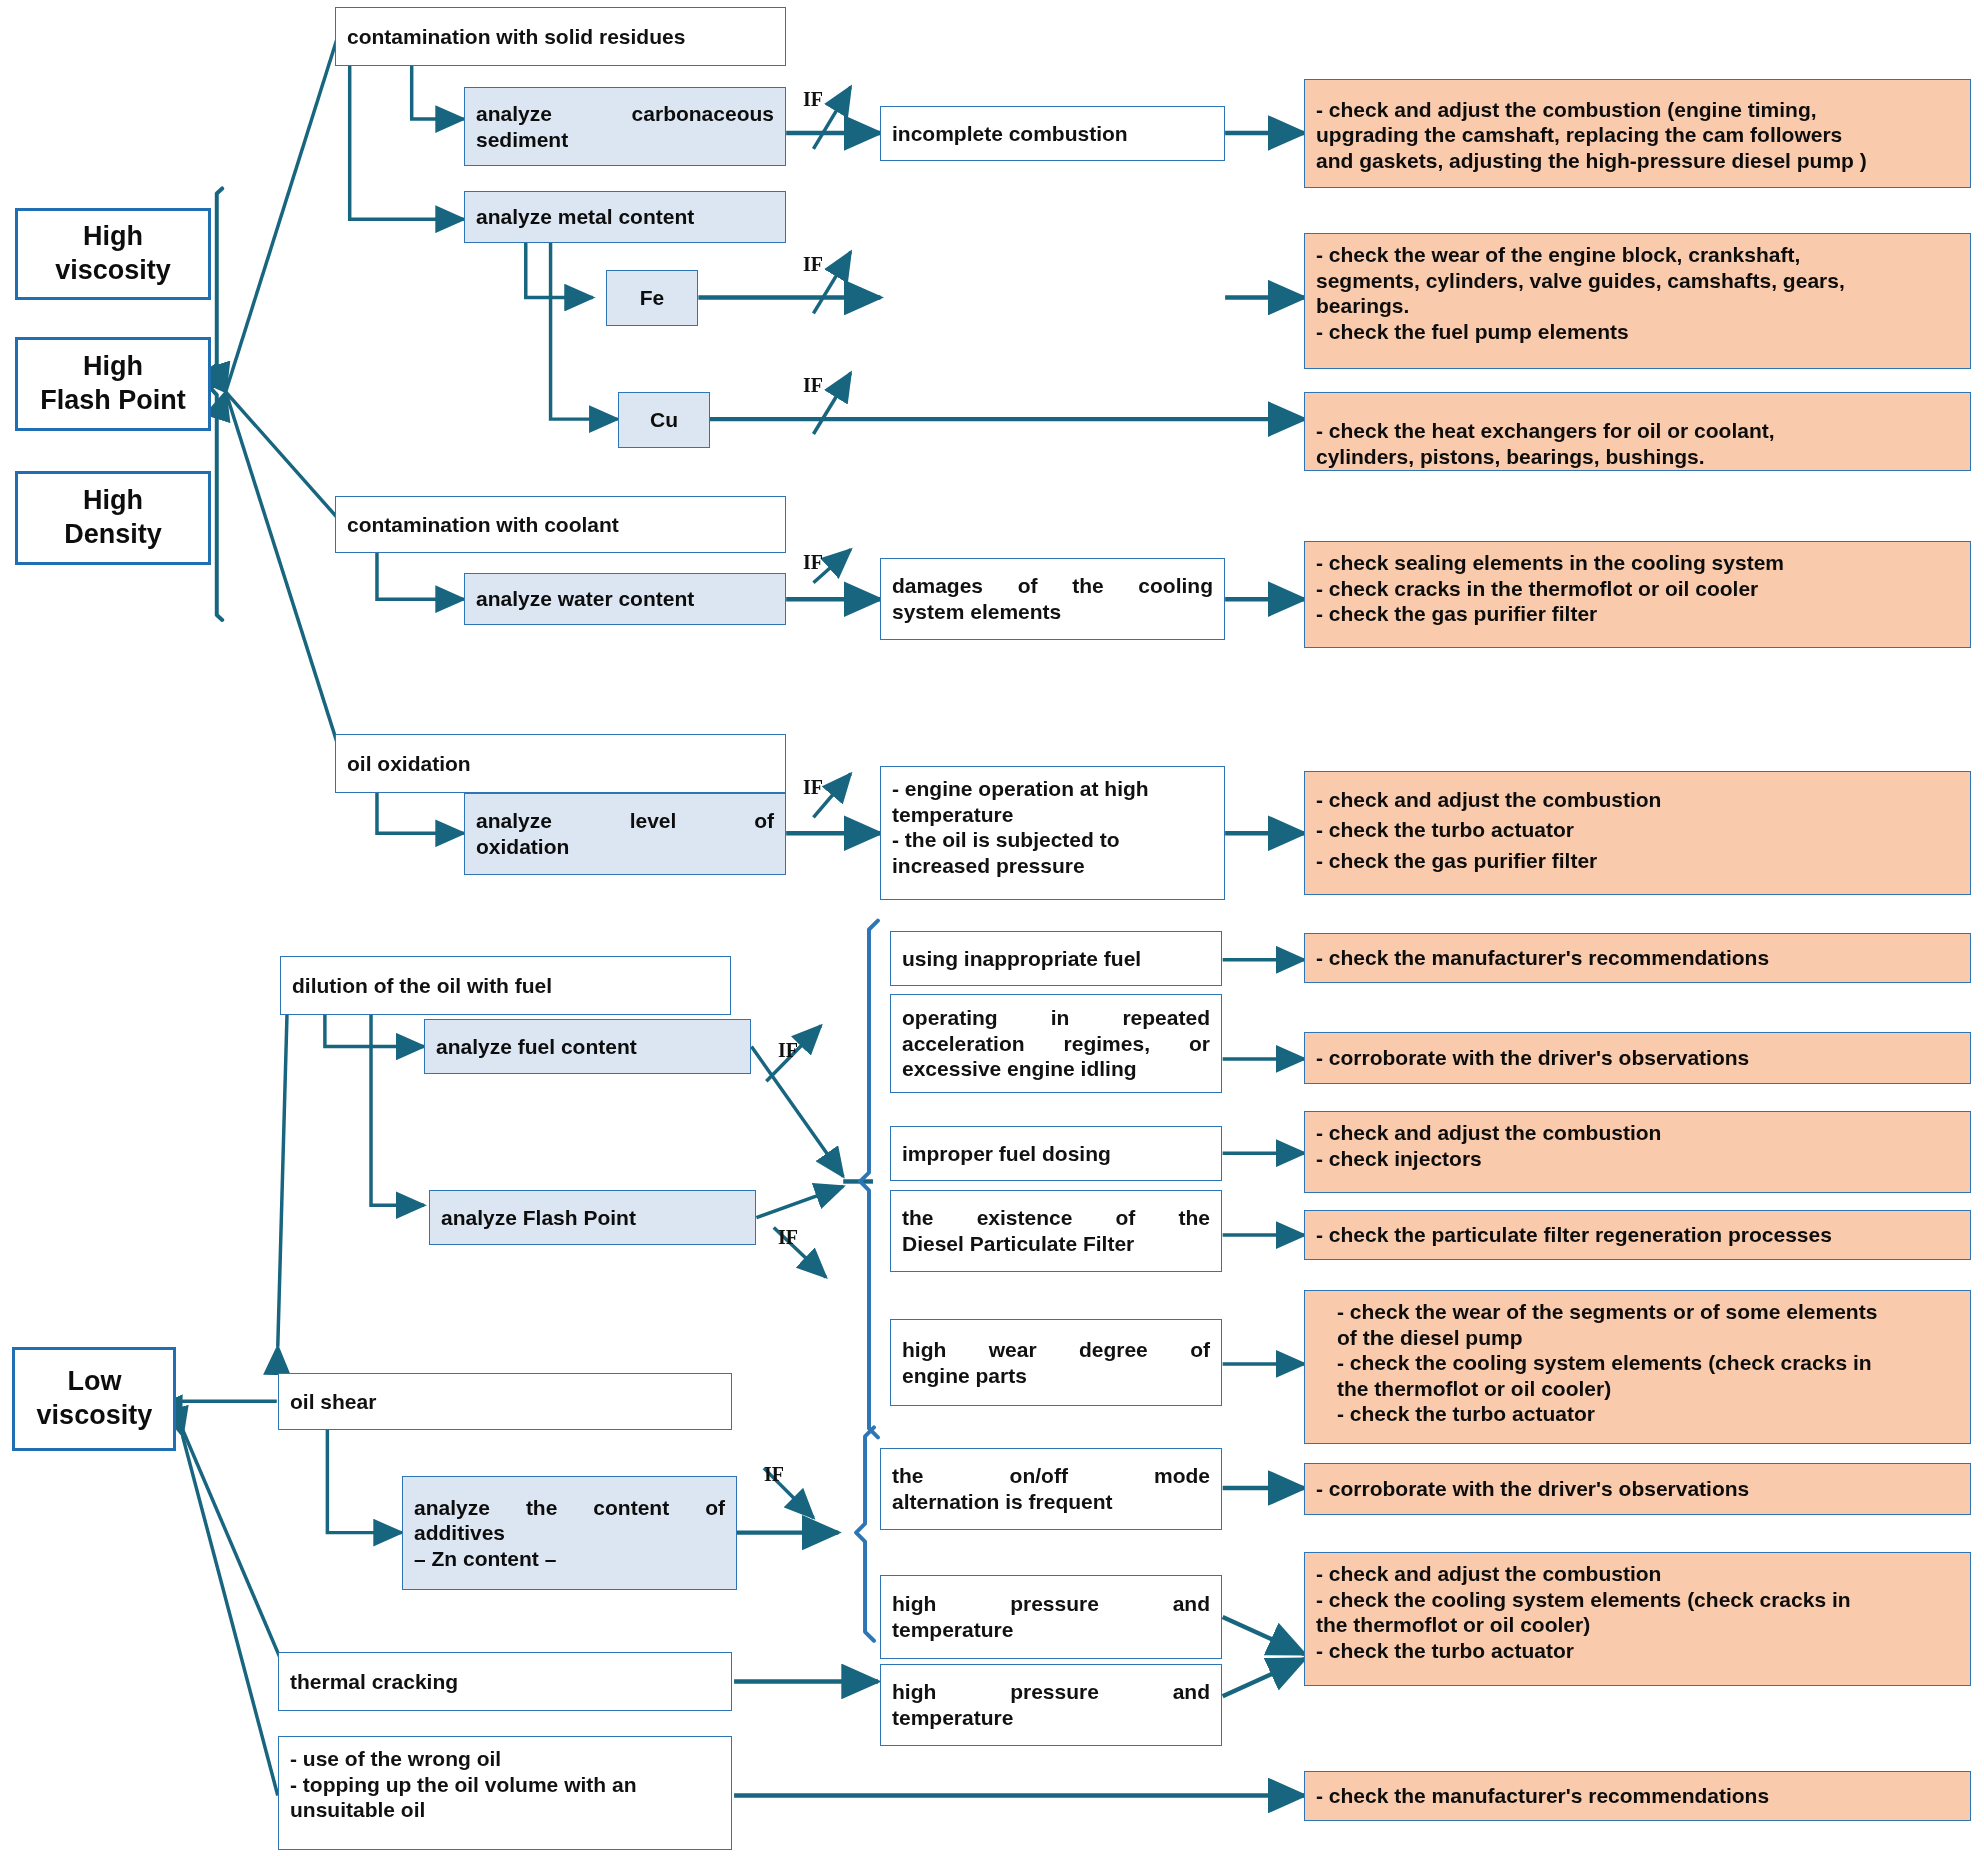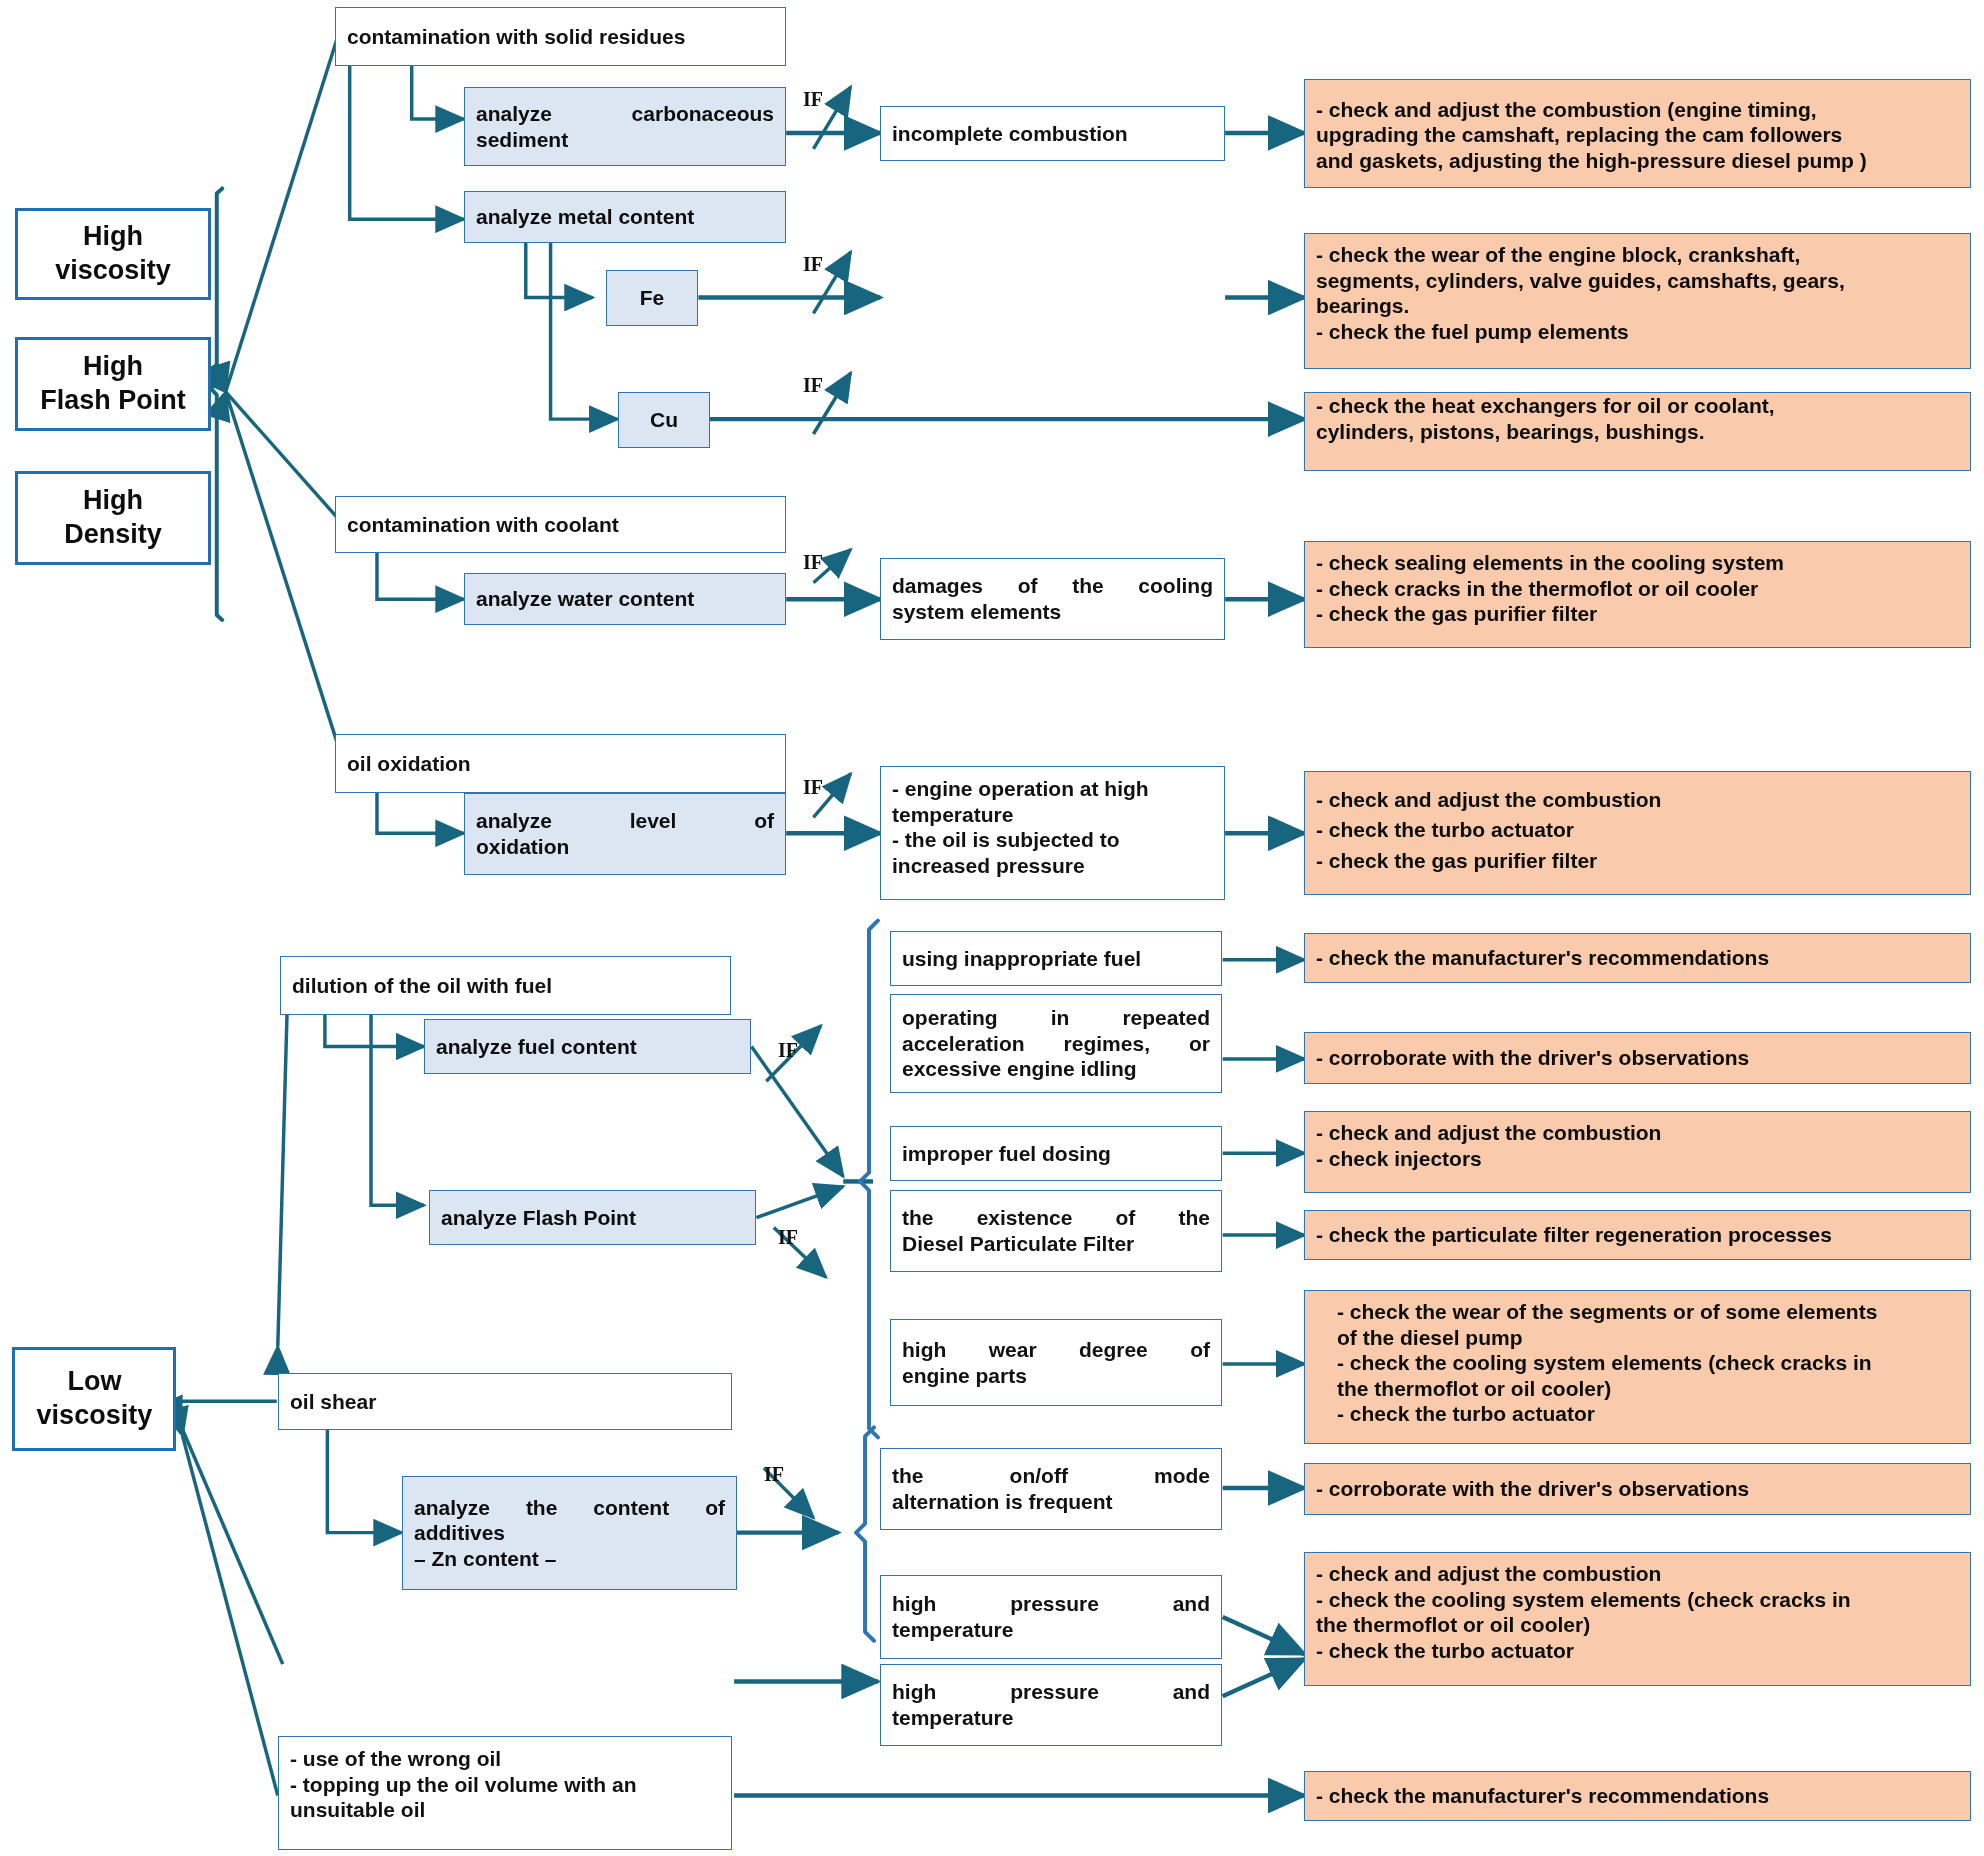--- a/index.html
+++ b/index.html
@@ -146,20 +146,23 @@
   </div>
 
   <div class="box plain" style="left:280px;top:956px;width:451px;height:59px;">
     <span class="txt">dilution of the oil with fuel</span>
   </div>
 
   <div class="box plain" style="left:278px;top:1373px;width:454px;height:57px;">
     <span class="txt">oil shear</span>
   </div>
 
+  <div class="box plain" style="left:278px;top:1652px;width:454px;height:59px;">
+    <span class="txt">thermal cracking</span>
+  </div>
 
   <div class="box plain" style="left:278px;top:1736px;width:454px;height:114px;align-items:flex-start;padding-top:9px;justify-content:center;">
     <span class="txt">
       <span>- use of the wrong oil</span><br>
       <span>- topping up the oil volume with an</span><br>
       <span>unsuitable oil</span>
     </span>
   </div>
 
   <div class="box blue just" style="left:464px;top:87px;width:322px;height:79px;">
@@ -314,21 +317,21 @@
 
   <div class="box orange" style="left:1304px;top:233px;width:667px;height:136px;align-items:flex-start;padding-top:8px;">
     <span class="txt">
       <span>-  check  the  wear  of  the  engine  block,  crankshaft,</span><br>
       <span>segments, cylinders, valve guides, camshafts, gears,</span><br>
       <span>bearings.</span><br>
       <span>- check the fuel pump elements</span>
     </span>
   </div>
 
-  <div class="box orange" style="left:1304px;top:392px;width:667px;height:79px;align-items:flex-start;padding-top:0;">
+  <div class="box orange" style="left:1304px;top:392px;width:667px;height:79px;align-items:flex-start;padding-top:25px;">
     <span class="txt">
       <span>-  check  the  heat  exchangers  for  oil  or  coolant,</span><br>
       <span>cylinders, pistons, bearings, bushings.</span>
     </span>
   </div>
 
   <div class="box orange" style="left:1304px;top:541px;width:667px;height:107px;align-items:flex-start;padding-top:8px;">
     <span class="txt">
       <span>- check sealing elements in the cooling system</span><br>
       <span>- check cracks in the thermoflot or oil cooler</span><br>

